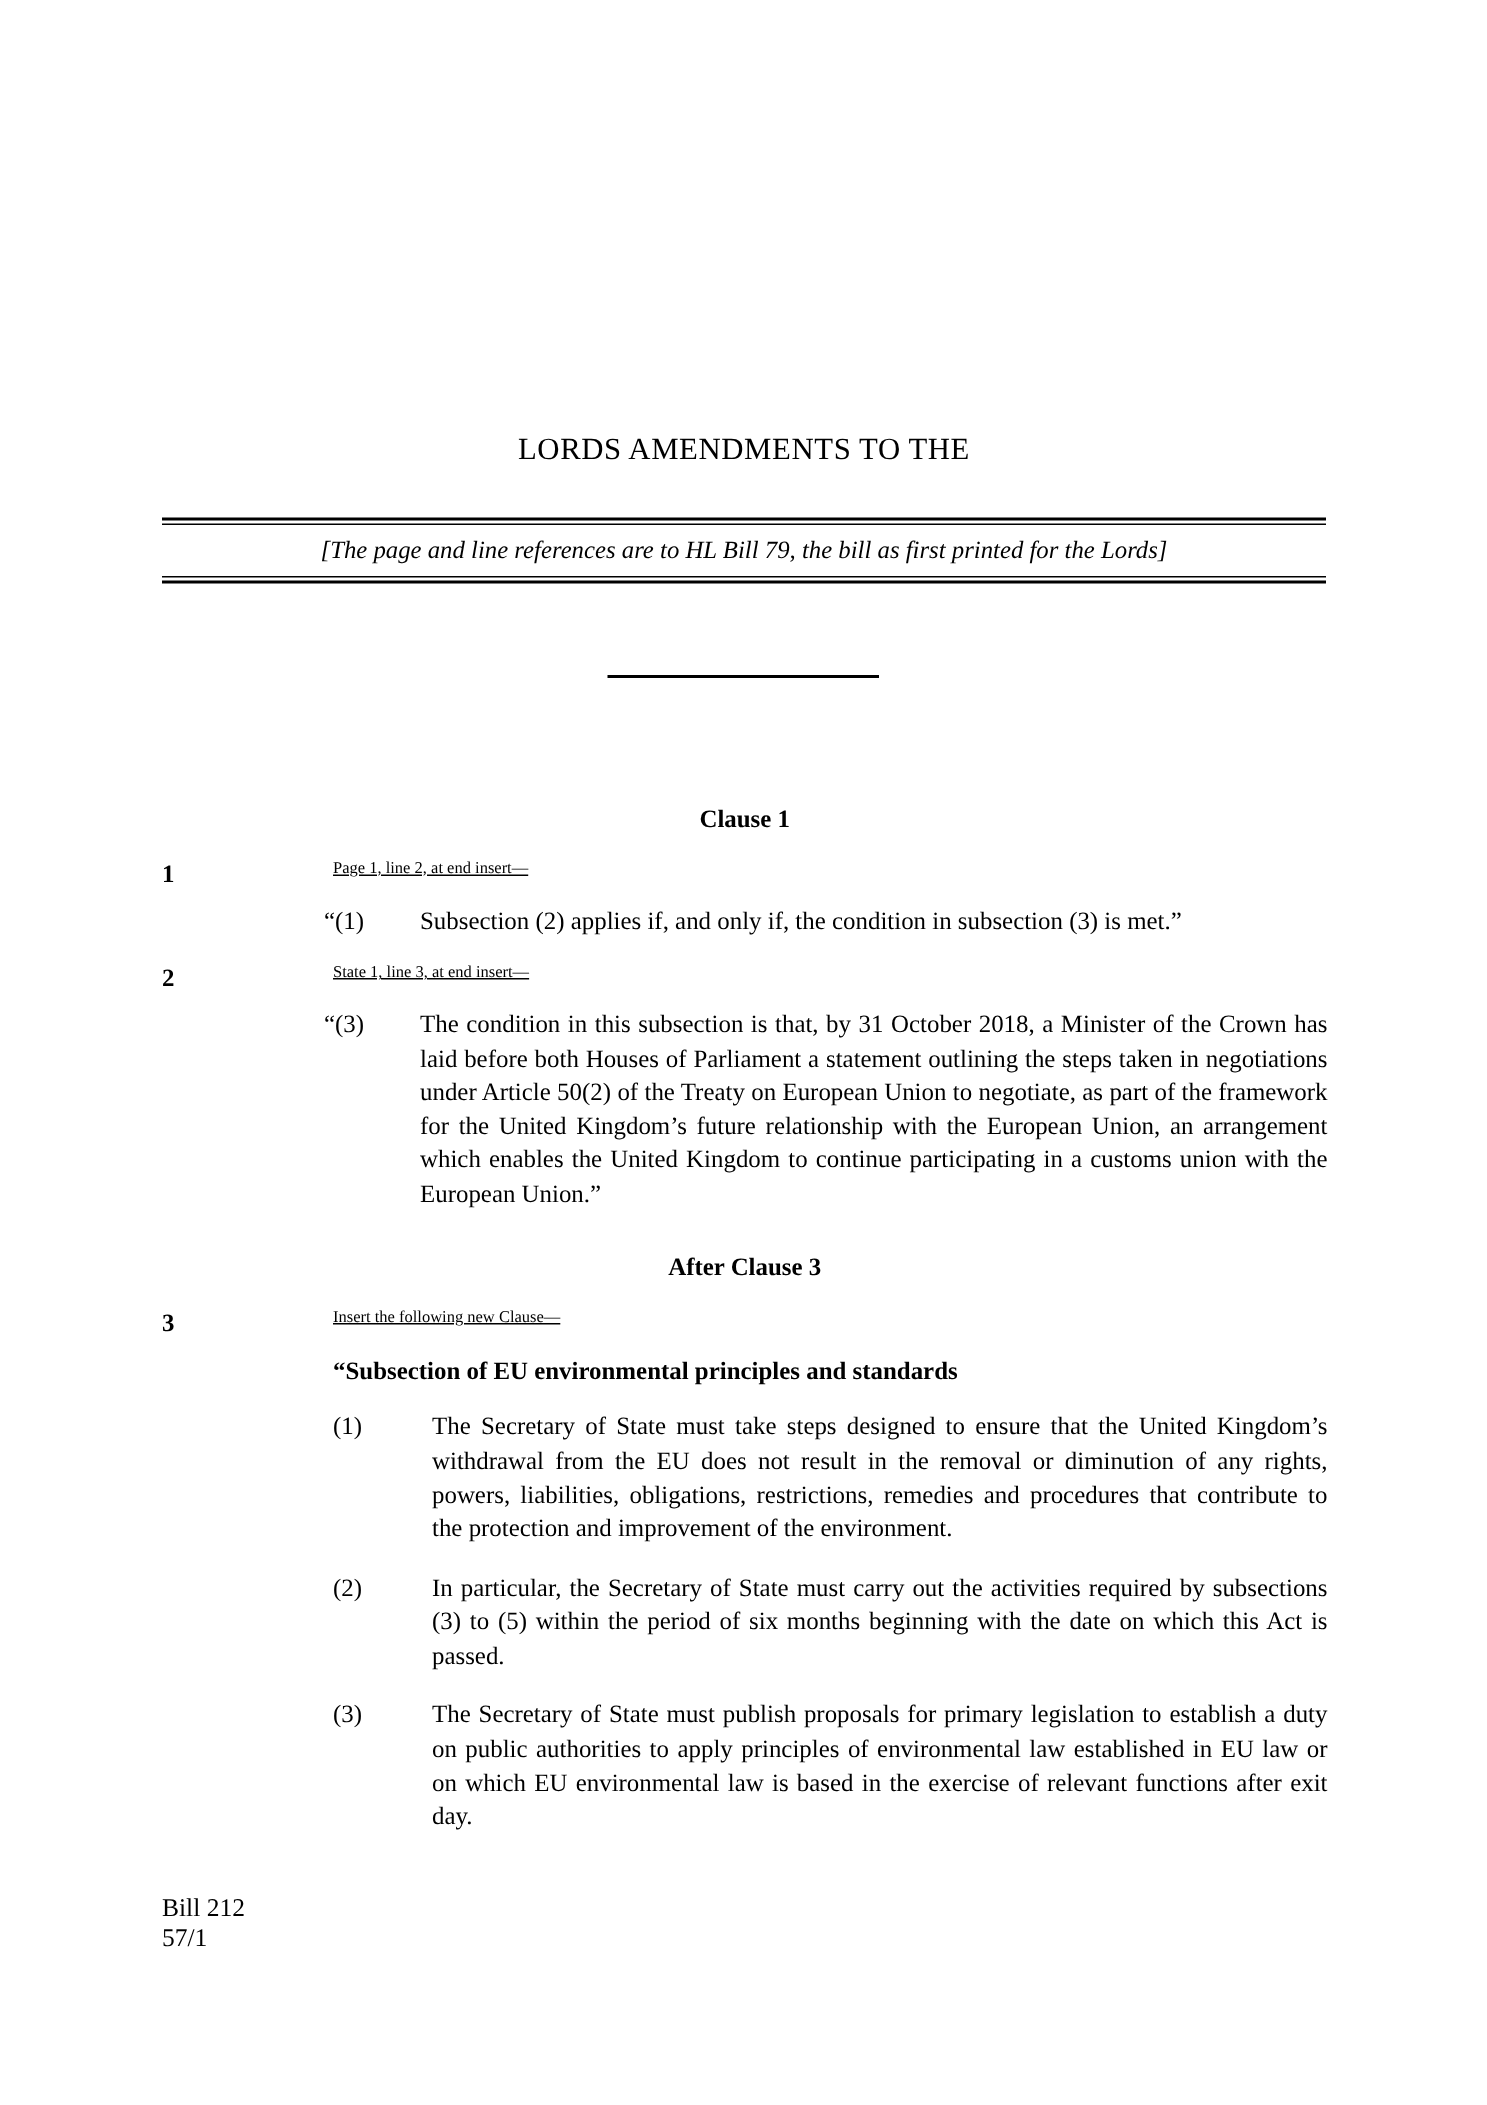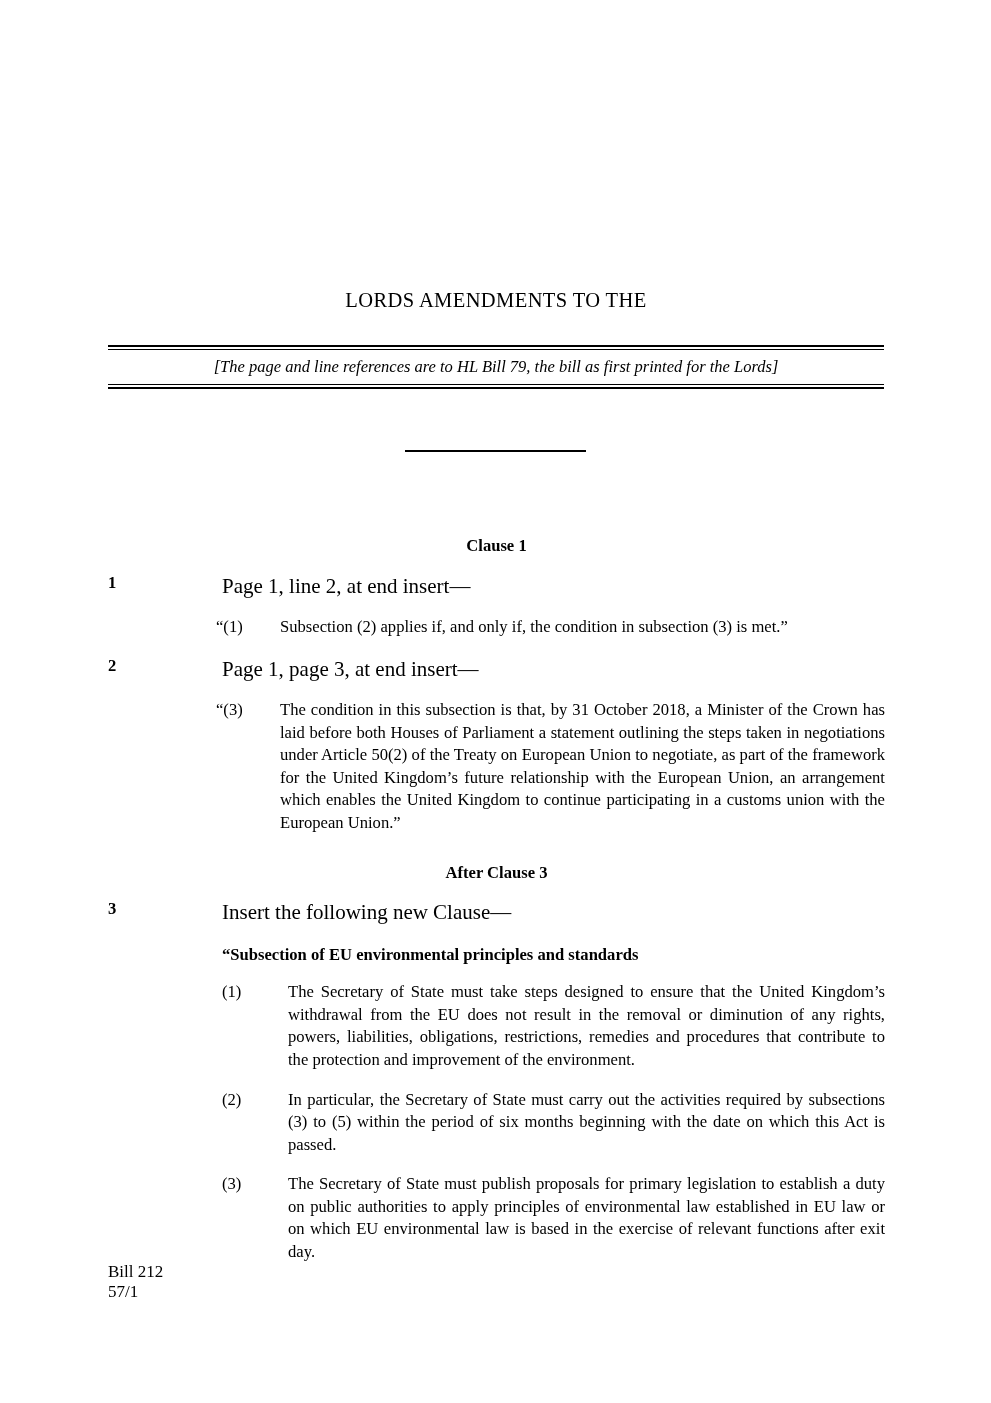--- a/index.html
+++ b/index.html
@@ -105,22 +105,23 @@
     position: absolute;
     left: 0;
     top: 0;
     width: 30px;
     font-weight: 700;
     font-size: 16.6px;
     line-height: 1.36;
   }
   .instruction {
     margin-left: 114px;
-    font-size: 21px;
-    line-height: 1.36;
+    font-size: 11px;
+    line-height: 1.36;
+    text-decoration: underline;
   }
 
   
   .quoted-block {
     margin-left: 114px;
     margin-top: 16px;
   }
   .sub {
     position: relative;
     padding-left: 58px;
@@ -218,21 +219,21 @@
         <div class="sub">
           <span class="sub-marker with-quote">“(1)</span>
           <span>Subsection (2) applies if, and only if, the condition in subsection (3) is met.”</span>
         </div>
       </div>
 
       <div class="block-gap"></div>
 
       <div class="amendment">
         <div class="amend-num">2</div>
-        <div class="instruction">Page 1, page 3, at end insert—</div>
+        <div class="instruction">State 1, line 3, at end insert—</div>
       </div>
       <div class="quoted-block">
         <div class="sub">
           <span class="sub-marker with-quote">“(3)</span>
           <span>The condition in this subsection is that, by 31 October 2018, a Minister of the Crown has laid before both Houses of Parliament a statement outlining the steps taken in negotiations under Article 50(2) of the Treaty on European Union to negotiate, as part of the framework for the United Kingdom’s future relationship with the European Union, an arrangement which enables the United Kingdom to continue participating in a customs union with the European Union.”</span>
         </div>
       </div>
     </div>
 
     <div>

